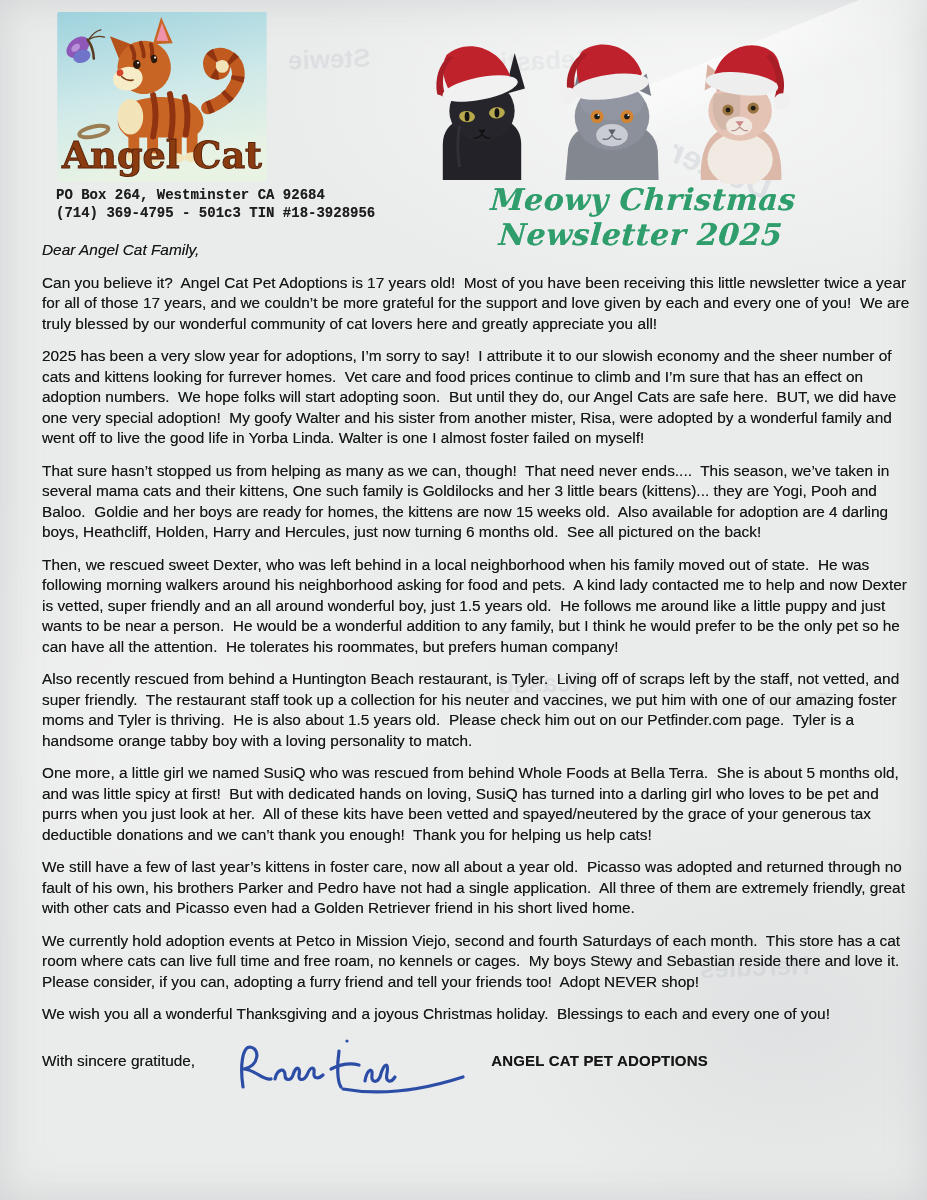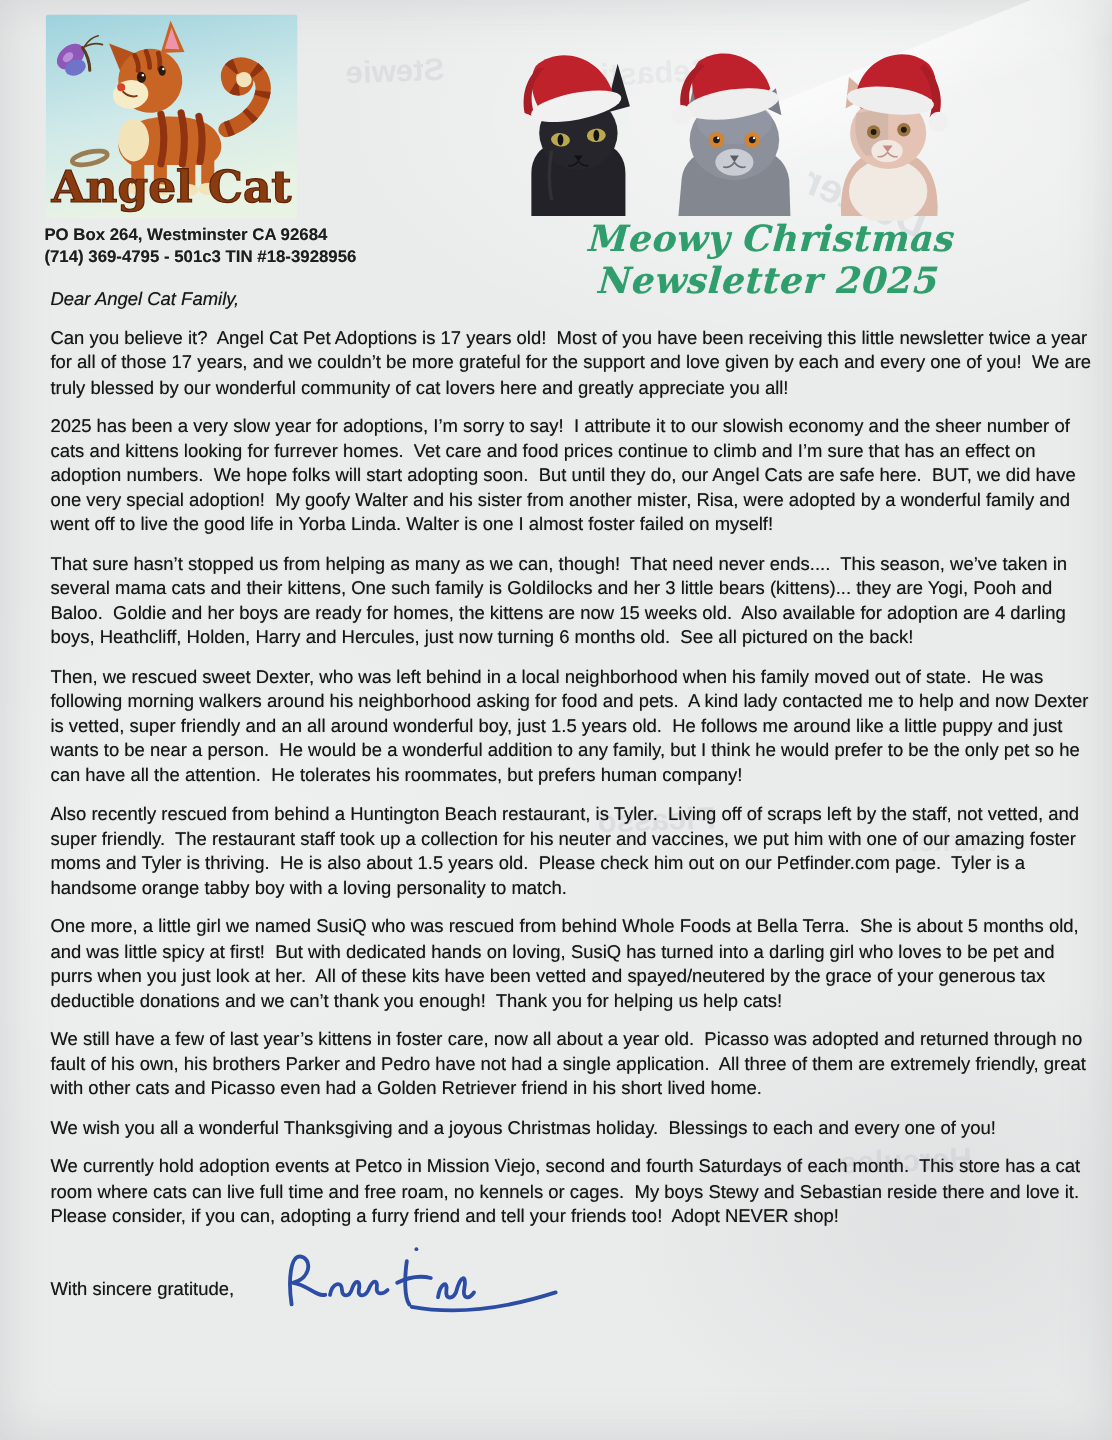--- a/index.html
+++ b/index.html
@@ -27,45 +27,45 @@
   .bleed-4 { left:498px; top:668px; font-size:26px; transform:scaleX(-1) rotate(2deg); }
   .bleed-5 { left:756px; top:688px; font-size:24px; transform:scaleX(-1); opacity:.08;}
   .bleed-6 { left:700px; top:952px; font-size:26px; transform:scaleX(-1) rotate(2deg); opacity:.09;}
   .streak {
     position:absolute; left:600px; top:30px; width:380px; height:54px;
     background:linear-gradient(rgba(255,255,255,.55), rgba(255,255,255,0));
     transform:rotate(-22deg); pointer-events:none;
   }
 
   
-  .logo-block { position:absolute; left:37px; top:12px; width:218px; text-align:center; }
+  .logo-block { position:absolute; left:56px; top:12px; width:218px; text-align:center; }
   .logo-art { display:block; width:212px; height:170px; }
   .address { margin-top:4px; font-size:14px; font-weight:700; line-height:18px; color:#1d1d1d;
-             text-shadow:0 0 .5px rgba(20,20,20,.5); white-space:nowrap; }
+             text-shadow:0 0 .5px rgba(20,20,20,.5); white-space:nowrap;font-family:Liberation Mono, monospace; }
 
   .cats-row { position:absolute; left:426px; top:36px; width:372px;
               display:flex; justify-content:space-between; }
   .cats-row svg { width:112px; height:148px; }
 
   .title {
     position:absolute; left:402px; top:182px; width:480px; text-align:center;
     font-family:"DejaVu Serif", serif; font-style:italic; font-weight:bold;
     font-size:30px; letter-spacing:.5px; color:#2f9e6c;
     text-shadow:0 0 .6px rgba(47,158,108,.6);
     transform:skewX(-4deg);
   }
 
   
   .letter { position:absolute; left:42px; top:240px; width:868px;
             font-size:15.4px; line-height:20.5px;
             text-shadow:0 0 .6px rgba(15,15,15,.55); }
   .letter p { margin:0 0 12px 0; white-space:pre-wrap; }
   .salutation { margin-bottom:12px;font-style:italic; }
 
-  .signoff { display:flex; align-items:center; margin-top:4px; }
+  .signoff { display:flex; align-items:flex-start; margin-top:4px; }
   .closing { padding-top:14px; white-space:pre-wrap; }
   .signature-wrap { margin-left:32px; margin-top:0; color:#2b4da6; }
   .signature-wrap svg { width:250px; height:64px; display:block; }
   .org-signoff { padding-top:14px; margin-left:14px; font-weight:700; font-size:15px;
                  letter-spacing:.2px; white-space:nowrap; }
 </style>
 </head>
 <body>
 
 <div class="page">
@@ -205,34 +205,35 @@
 
   <div class="letter">
     <p class="salutation">Dear Angel Cat Family,</p>
     <p>Can you believe it?  Angel Cat Pet Adoptions is 17 years old!  Most of you have been receiving this little newsletter twice a year for all of those 17 years, and we couldn’t be more grateful for the support and love given by each and every one of you!  We are truly blessed by our wonderful community of cat lovers here and greatly appreciate you all!</p>
     <p>2025 has been a very slow year for adoptions, I’m sorry to say!  I attribute it to our slowish economy and the sheer number of cats and kittens looking for furrever homes.  Vet care and food prices continue to climb and I’m sure that has an effect on adoption numbers.  We hope folks will start adopting soon.  But until they do, our Angel Cats are safe here.  BUT, we did have one very special adoption!  My goofy Walter and his sister from another mister, Risa, were adopted by a wonderful family and went off to live the good life in Yorba Linda. Walter is one I almost foster failed on myself!</p>
     <p>That sure hasn’t stopped us from helping as many as we can, though!  That need never ends....  This season, we’ve taken in several mama cats and their kittens, One such family is Goldilocks and her 3 little bears (kittens)... they are Yogi, Pooh and Baloo.  Goldie and her boys are ready for homes, the kittens are now 15 weeks old.  Also available for adoption are 4 darling boys, Heathcliff, Holden, Harry and Hercules, just now turning 6 months old.  See all pictured on the back!</p>
     <p>Then, we rescued sweet Dexter, who was left behind in a local neighborhood when his family moved out of state.  He was following morning walkers around his neighborhood asking for food and pets.  A kind lady contacted me to help and now Dexter is vetted, super friendly and an all around wonderful boy, just 1.5 years old.  He follows me around like a little puppy and just wants to be near a person.  He would be a wonderful addition to any family, but I think he would prefer to be the only pet so he can have all the attention.  He tolerates his roommates, but prefers human company!</p>
     <p>Also recently rescued from behind a Huntington Beach restaurant, is Tyler.  Living off of scraps left by the staff, not vetted, and super friendly.  The restaurant staff took up a collection for his neuter and vaccines, we put him with one of our amazing foster moms and Tyler is thriving.  He is also about 1.5 years old.  Please check him out on our Petfinder.com page.  Tyler is a handsome orange tabby boy with a loving personality to match.</p>
     <p>One more, a little girl we named SusiQ who was rescued from behind Whole Foods at Bella Terra.  She is about 5 months old, and was little spicy at first!  But with dedicated hands on loving, SusiQ has turned into a darling girl who loves to be pet and purrs when you just look at her.  All of these kits have been vetted and spayed/neutered by the grace of your generous tax deductible donations and we can’t thank you enough!  Thank you for helping us help cats!</p>
     <p>We still have a few of last year’s kittens in foster care, now all about a year old.  Picasso was adopted and returned through no fault of his own, his brothers Parker and Pedro have not had a single application.  All three of them are extremely friendly, great with other cats and Picasso even had a Golden Retriever friend in his short lived home.</p>
+    <p>We currently hold adoption events at Petco in Mission Viejo, second and fourth Saturdays of each month.  This store has a cat room where cats can live full time and free roam, no kennels or cages.  My boys Stewy and Sebastian reside there and love it.  Please consider, if you can, adopting a furry friend and tell your friends too!  Adopt NEVER shop!</p>
     <p>We wish you all a wonderful Thanksgiving and a joyous Christmas holiday.  Blessings to each and every one of you!</p>
-    <p>We currently hold adoption events at Petco in Mission Viejo, second and fourth Saturdays of each month.  This store has a cat room where cats can live full time and free roam, no kennels or cages.  My boys Stewy and Sebastian reside there and love it.  Please consider, if you can, adopting a furry friend and tell your friends too!  Adopt NEVER shop!</p>
 
     <div class="signoff">
       <span class="closing">With sincere gratitude,</span>
       <span class="signature-wrap" style="color: rgb(43, 77, 166);">
         <svg viewBox="0 0 250 64" xmlns="http://www.w3.org/2000/svg" role="img" aria-label="Robin Hill">
           <g fill="none" stroke="currentColor" stroke-width="3.2" stroke-linecap="round" stroke-linejoin="round">
             <path d="M16 50 C13 30 15 10 23 10 C33 11 33 28 17 32 C29 33 36 44 44 42"></path>
             <path d="M48 42 C50 32 58 30 58 38 C58 44 64 44 66 38 C69 28 74 30 72 38 C71 44 77 44 80 38 C84 28 88 30 87 36 C86 42 92 42 96 38"></path>
             <path d="M112 14 C110 28 110 44 114 50"></path>
             <path d="M104 32 C114 27 124 26 132 28"></path>
             <path d="M138 44 C140 32 146 30 145 38 C144 46 150 46 153 40 C157 24 162 26 160 36 C158 46 164 46 168 40"></path>
             <path d="M116 52 C160 60 205 50 236 40"></path>
             <circle cx="120" cy="4" r="1.6" fill="currentColor" stroke="none"></circle>
           </g>
         </svg>
       </span>
+      <span class="org-signoff">ANGEL CAT PET ADOPTIONS</span>
     </div>
   </div>
 
 </div>
 
 </body></html>

